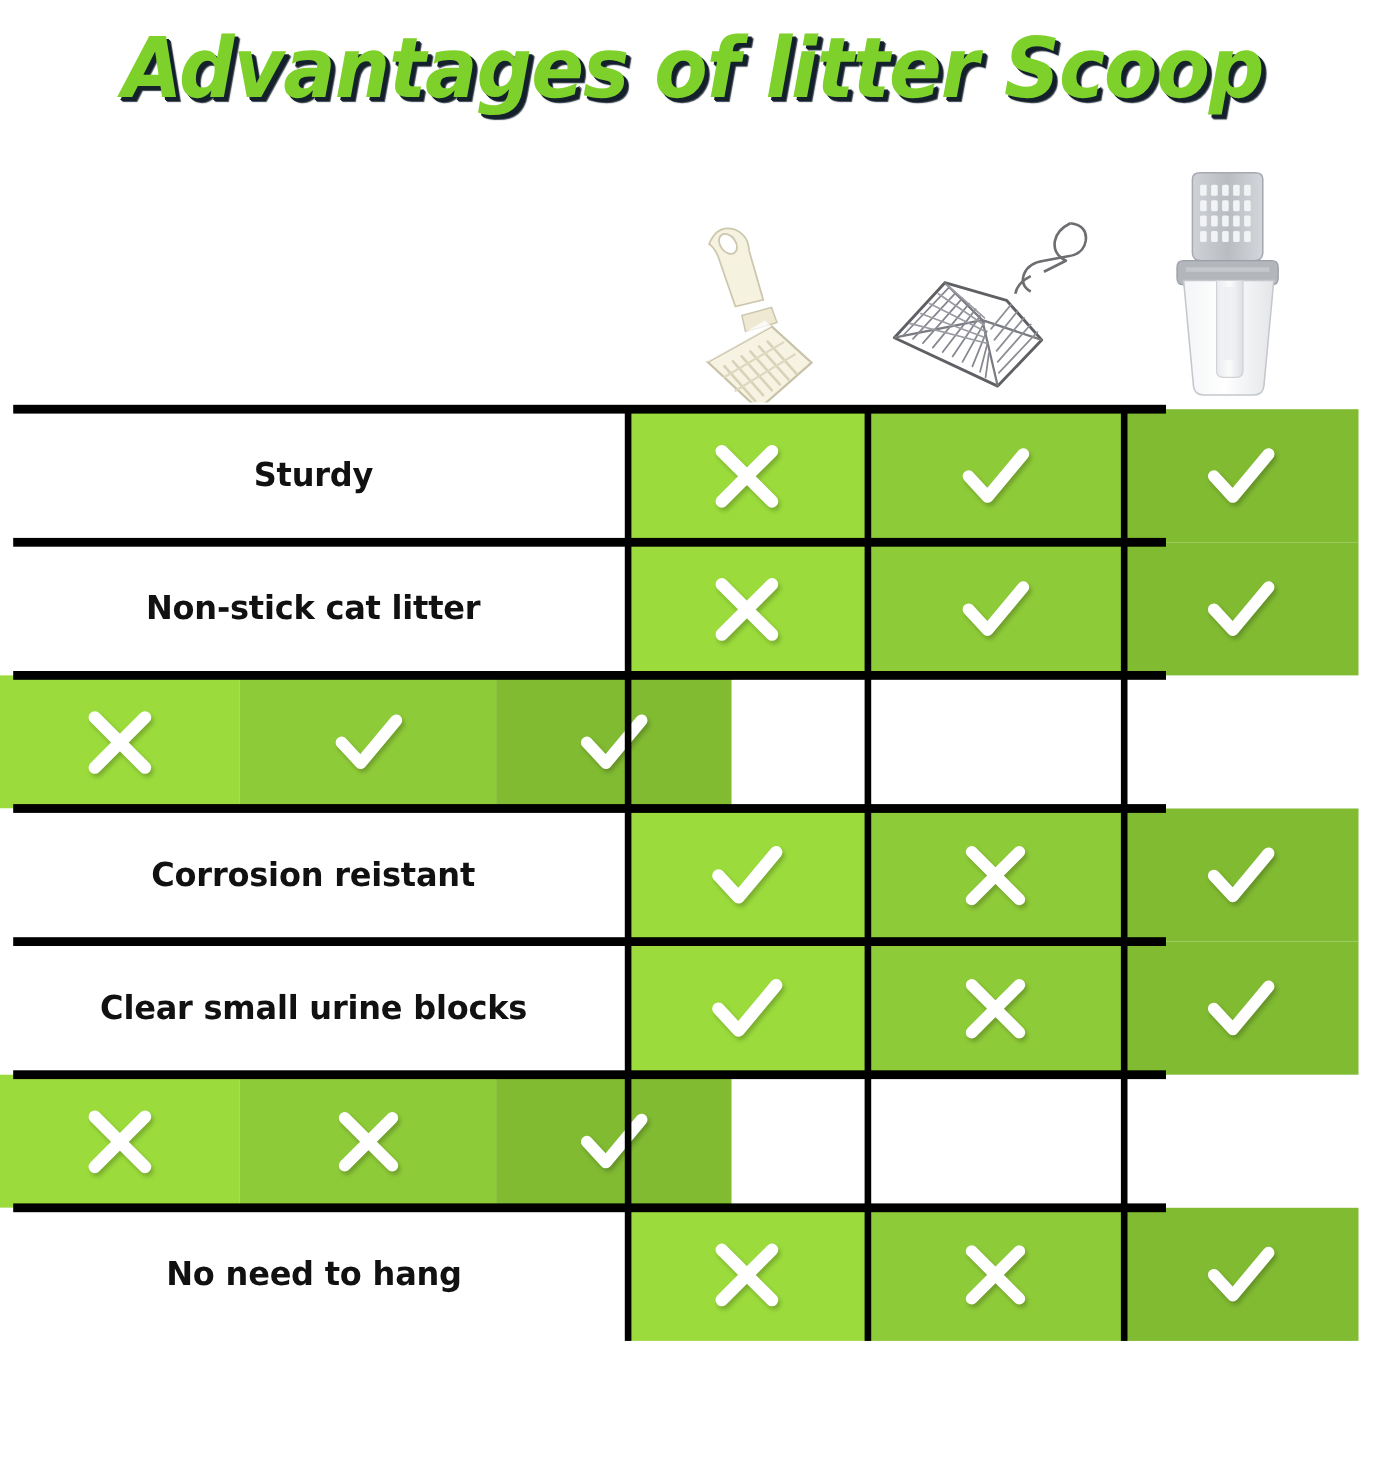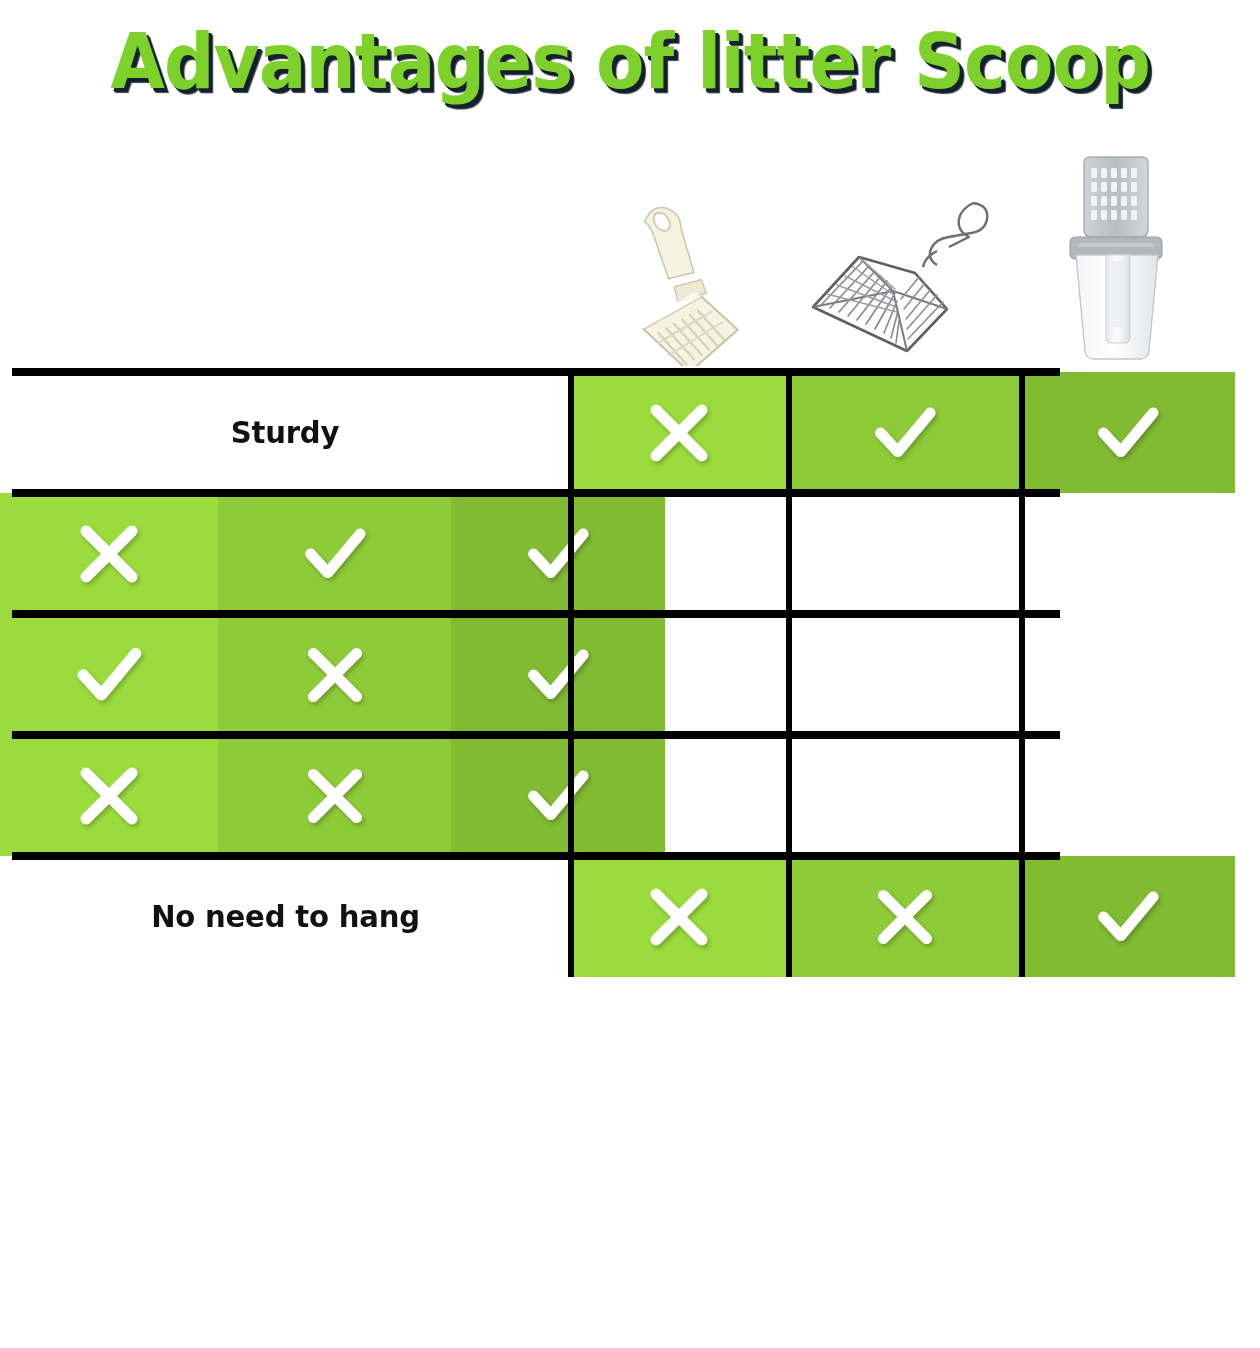--- a/index.html
+++ b/index.html
@@ -12,20 +12,21 @@
   }
 
   
   .title-wrap{
     height:104px;
     display:flex;
     align-items:center;
     justify-content:center;
     padding-top:20px;
     box-sizing:border-box;
+    font-style:italic;
   }
   .title{
     font-family:"DejaVu Sans", sans-serif;
     font-weight:bold;
     font-size:76px;
     line-height:1;
     letter-spacing:-1px;
     color:#7ed12a;
     transform:scaleX(0.93);
     transform-origin:center;
@@ -287,43 +288,88 @@
           <path d="M16 50 L40 76 L85 22" stroke="#ffffff" stroke-width="15" stroke-linecap="round" stroke-linejoin="round" fill="none"></path>
         </svg>
     </div>
     <div class="mark-cell c3">
       <svg class="mark" viewBox="0 0 100 100">
           <path d="M16 50 L40 76 L85 22" stroke="#ffffff" stroke-width="15" stroke-linecap="round" stroke-linejoin="round" fill="none"></path>
         </svg>
     </div>
   </div>
 
-
-  <div class="row">
-    <div class="hrule"></div>
-    <div class="mark-cell c1">
-      <svg class="mark" viewBox="0 0 100 100">
-          <path d="M20 20 L80 80 M80 20 L20 80" stroke="#ffffff" stroke-width="15" stroke-linecap="round" fill="none"></path>
-        </svg>
-    </div>
-    <div class="mark-cell c2">
-      <svg class="mark" viewBox="0 0 100 100">
-          <path d="M16 50 L40 76 L85 22" stroke="#ffffff" stroke-width="15" stroke-linecap="round" stroke-linejoin="round" fill="none"></path>
-        </svg>
-    </div>
-    <div class="mark-cell c3">
-      <svg class="mark" viewBox="0 0 100 100">
-          <path d="M16 50 L40 76 L85 22" stroke="#ffffff" stroke-width="15" stroke-linecap="round" stroke-linejoin="round" fill="none"></path>
-        </svg>
-    </div>
-  </div>
-
-
-  <div class="row">
-    <div class="hrule"></div>
+  <div class="row">
+    <div class="hrule"></div>
+    <div class="label-cell">
+      <span class="label-text">Non-stick cat litter</span>
+    </div>
+    <div class="mark-cell c1">
+      <svg class="mark" viewBox="0 0 100 100">
+          <path d="M20 20 L80 80 M80 20 L20 80" stroke="#ffffff" stroke-width="15" stroke-linecap="round" fill="none"></path>
+        </svg>
+    </div>
+    <div class="mark-cell c2">
+      <svg class="mark" viewBox="0 0 100 100">
+          <path d="M16 50 L40 76 L85 22" stroke="#ffffff" stroke-width="15" stroke-linecap="round" stroke-linejoin="round" fill="none"></path>
+        </svg>
+    </div>
+    <div class="mark-cell c3">
+      <svg class="mark" viewBox="0 0 100 100">
+          <path d="M16 50 L40 76 L85 22" stroke="#ffffff" stroke-width="15" stroke-linecap="round" stroke-linejoin="round" fill="none"></path>
+        </svg>
+    </div>
+  </div>
+
+  <div class="row">
+    <div class="hrule"></div>
+    <div class="mark-cell c1">
+      <svg class="mark" viewBox="0 0 100 100">
+          <path d="M20 20 L80 80 M80 20 L20 80" stroke="#ffffff" stroke-width="15" stroke-linecap="round" fill="none"></path>
+        </svg>
+    </div>
+    <div class="mark-cell c2">
+      <svg class="mark" viewBox="0 0 100 100">
+          <path d="M16 50 L40 76 L85 22" stroke="#ffffff" stroke-width="15" stroke-linecap="round" stroke-linejoin="round" fill="none"></path>
+        </svg>
+    </div>
+    <div class="mark-cell c3">
+      <svg class="mark" viewBox="0 0 100 100">
+          <path d="M16 50 L40 76 L85 22" stroke="#ffffff" stroke-width="15" stroke-linecap="round" stroke-linejoin="round" fill="none"></path>
+        </svg>
+    </div>
+  </div>
+
+  <div class="row">
+    <div class="hrule"></div>
+    <div class="label-cell">
+      <span class="label-text">Corrosion reistant</span>
+    </div>
+    <div class="mark-cell c1">
+      <svg class="mark" viewBox="0 0 100 100">
+          <path d="M16 50 L40 76 L85 22" stroke="#ffffff" stroke-width="15" stroke-linecap="round" stroke-linejoin="round" fill="none"></path>
+        </svg>
+    </div>
+    <div class="mark-cell c2">
+      <svg class="mark" viewBox="0 0 100 100">
+          <path d="M20 20 L80 80 M80 20 L20 80" stroke="#ffffff" stroke-width="15" stroke-linecap="round" fill="none"></path>
+        </svg>
+    </div>
+    <div class="mark-cell c3">
+      <svg class="mark" viewBox="0 0 100 100">
+          <path d="M16 50 L40 76 L85 22" stroke="#ffffff" stroke-width="15" stroke-linecap="round" stroke-linejoin="round" fill="none"></path>
+        </svg>
+    </div>
+  </div>
+
+  <div class="row">
+    <div class="hrule"></div>
+    <div class="label-cell">
+      <span class="label-text">Clear small urine blocks</span>
+    </div>
     <div class="mark-cell c1">
       <svg class="mark" viewBox="0 0 100 100">
           <path d="M16 50 L40 76 L85 22" stroke="#ffffff" stroke-width="15" stroke-linecap="round" stroke-linejoin="round" fill="none"></path>
         </svg>
     </div>
     <div class="mark-cell c2">
       <svg class="mark" viewBox="0 0 100 100">
           <path d="M20 20 L80 80 M80 20 L20 80" stroke="#ffffff" stroke-width="15" stroke-linecap="round" fill="none"></path>
         </svg>
     </div>

